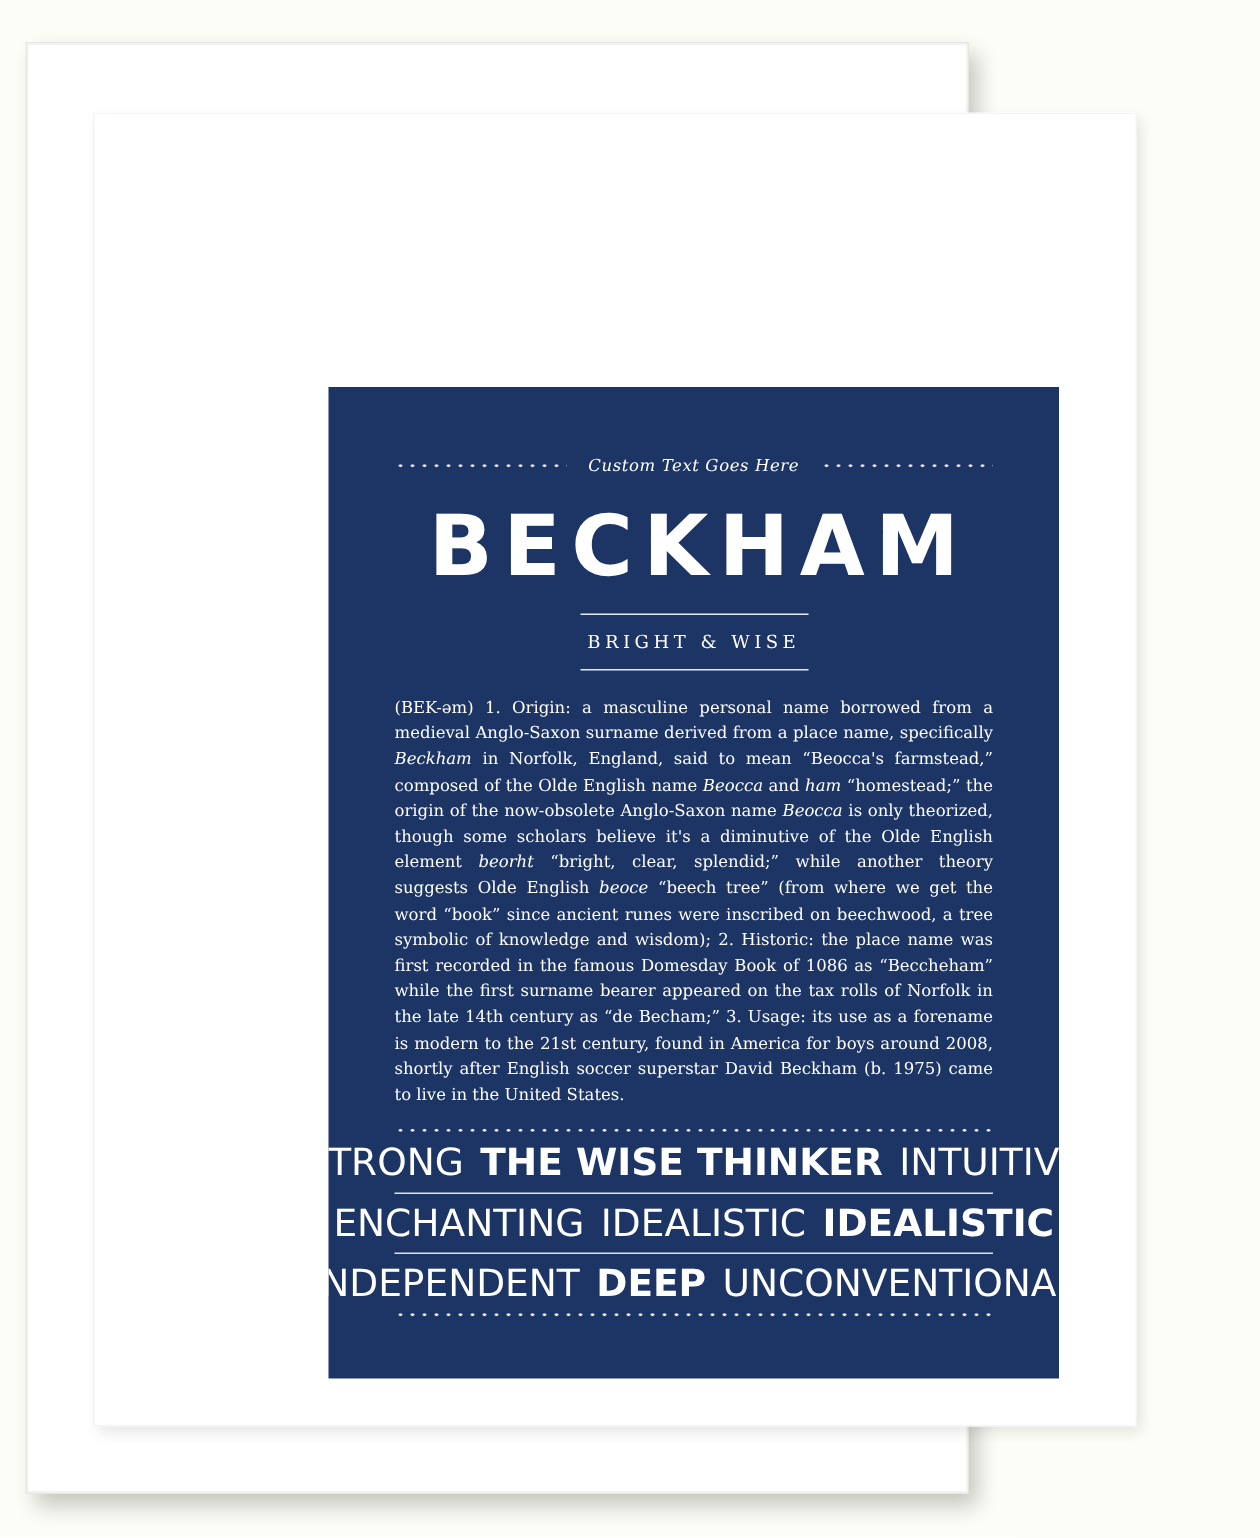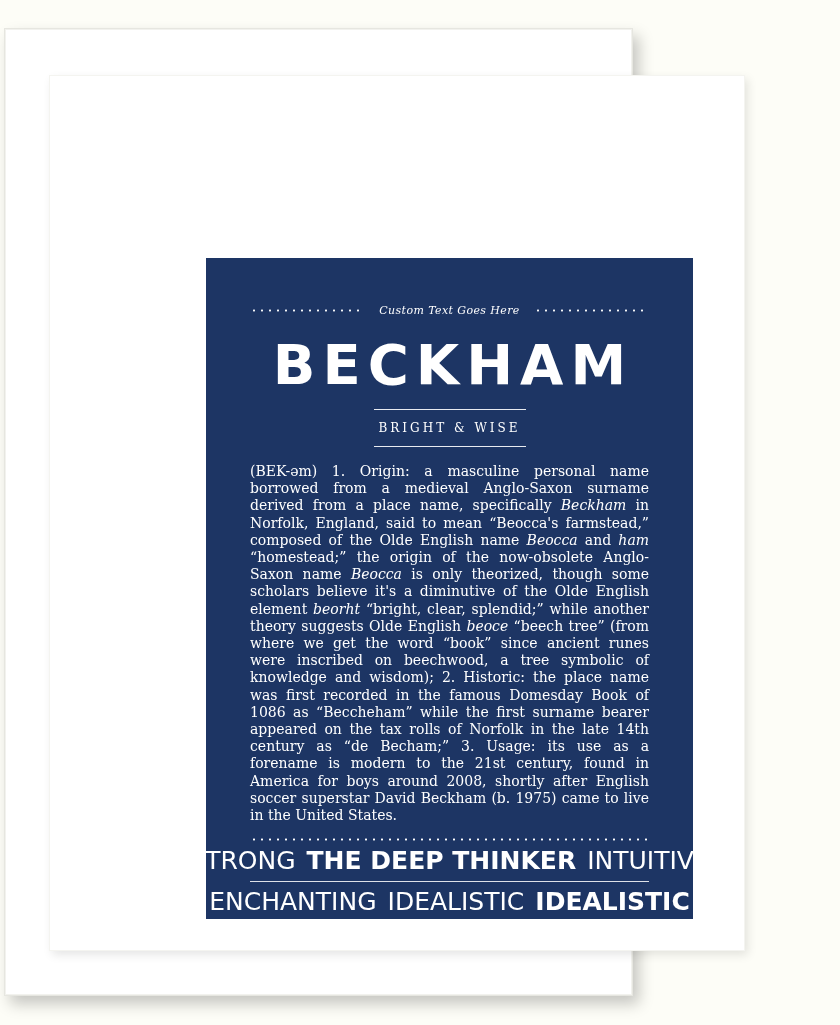--- a/index.html
+++ b/index.html
@@ -10,21 +10,21 @@
     width: 840px;
     height: 1025px;
     background: #fdfdf7;
     font-family: "Liberation Sans", sans-serif;
     overflow: hidden;
   }
 
   
   #frame-outer {
     position: absolute;
-    left: 4px;
+    left: 17px;
     top: 28px;
     width: 629px;
     height: 968px;
     background: #ffffff;
     border: 1px solid #e6e6e0;
     box-shadow: 6px 8px 14px rgba(0,0,0,0.22);
     box-sizing: border-box;
   }
   #frame-bevel {
     position: absolute;
@@ -115,21 +115,21 @@
     font-family: "DejaVu Serif", serif;
     font-size: 12px;
     letter-spacing: 3px;
     margin: 11px 0 11px 0;
   }
 
   
   .definition {
     margin: 16px 44px 0 44px;
     font-family: "DejaVu Serif", serif;
-    font-size: 14px;
+    font-size: 11px;
     line-height: 17.2px;
     text-align: justify;
     text-justify: inter-word;
   }
   .definition em { font-style: italic; }
 
   
   .traits {
     margin: 14px 44px 0 44px;
   }
@@ -185,21 +185,21 @@
         <div class="meaning">BRIGHT &amp; WISE</div>
         <div class="thin-rule"></div>
       </div>
 
       <div class="definition" id="definition">(BEK-əm) 1. Origin:  a masculine personal name borrowed from a medieval Anglo-Saxon surname derived from a place name, specifically <em>Beckham</em> in Norfolk, England, said to mean “Beocca's farmstead,” composed of the Olde English name <em>Beocca</em> and <em>ham</em> “homestead;” the origin of the now-obsolete Anglo-Saxon name <em>Beocca</em> is only theorized, though some scholars believe it's a diminutive of the Olde English element <em>beorht</em> “bright, clear, splendid;” while another theory suggests Olde English <em>beoce</em> “beech tree” (from where we get the word “book” since ancient runes were inscribed on beechwood, a tree symbolic of knowledge and wisdom);  2. Historic:  the place name was first recorded in the famous Domesday Book of 1086 as “Beccheham” while the first surname bearer appeared on the tax rolls of Norfolk in the late 14th century as “de Becham;”  3. Usage:  its use as a forename is modern to the 21st century, found in America for boys around 2008, shortly after English soccer superstar David Beckham (b. 1975) came to live in the United States.</div>
 
       <div class="traits">
         <div class="dotted-band"></div>
         <div class="trait-line" id="trait-line-0">
             <span class="trait light">STRONG</span>
-            <span class="trait bold">THE DEEP THINKER</span>
+            <span class="trait bold">THE WISE THINKER</span>
             <span class="trait light">INTUITIVE</span>
           </div>
         <div class="solid-band"></div>
         <div class="trait-line" id="trait-line-1">
             <span class="trait light">ENCHANTING</span>
             <span class="trait light">IDEALISTIC</span>
             <span class="trait bold">IDEALISTIC</span>
           </div>
         <div class="solid-band"></div>
         <div class="trait-line" id="trait-line-2">

